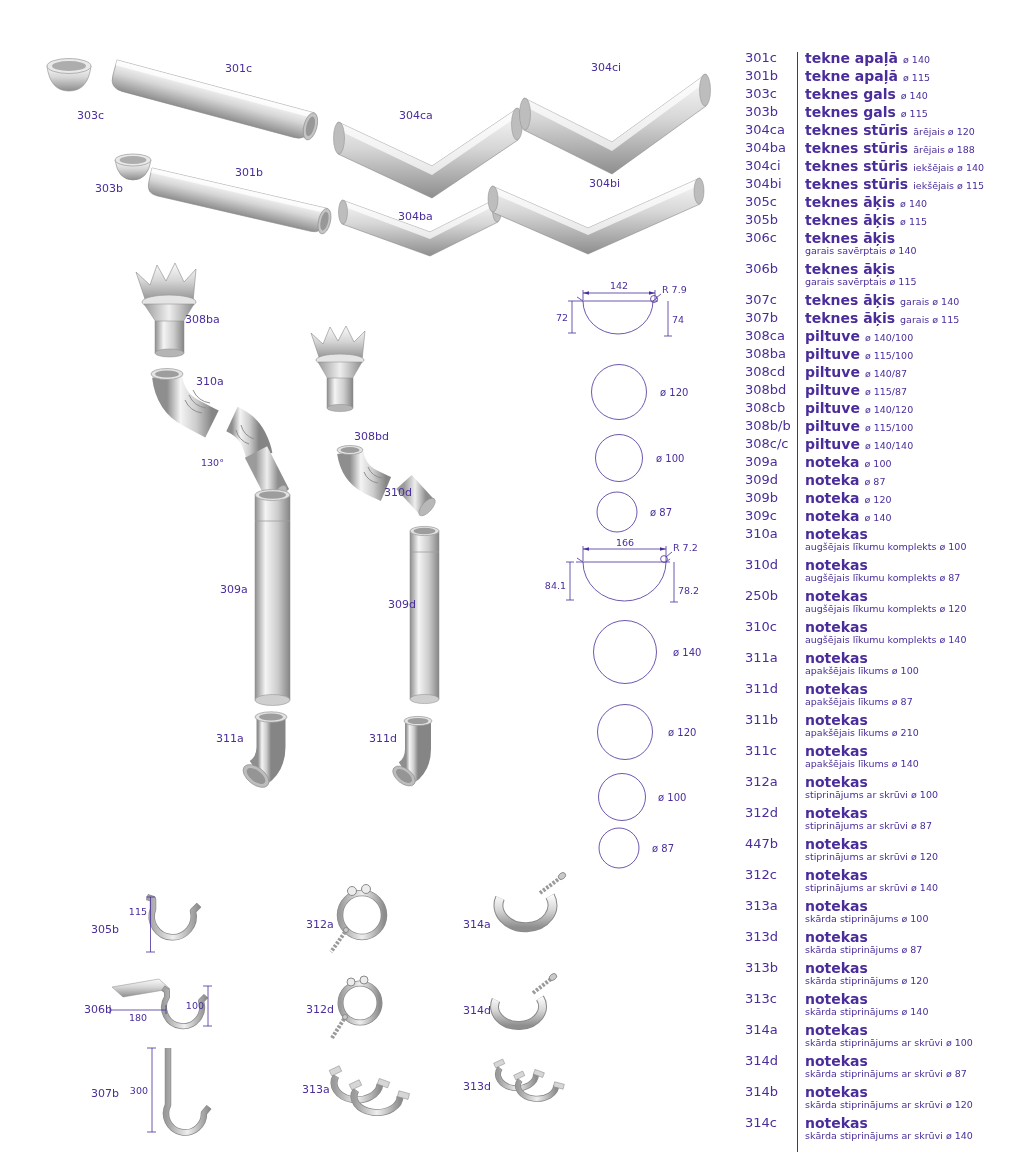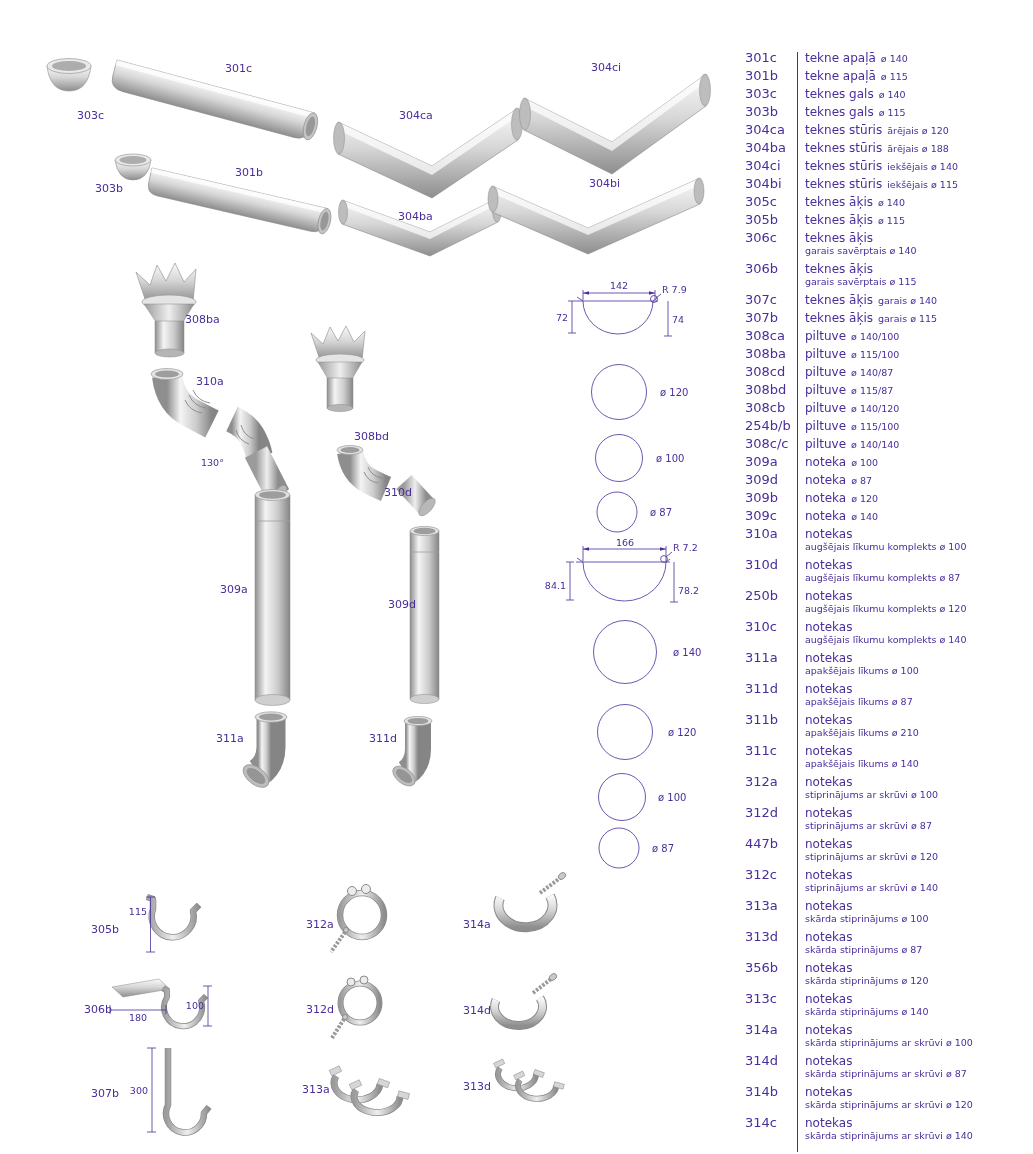--- a/index.html
+++ b/index.html
@@ -13,21 +13,21 @@
   .pln{stroke:#4a2d9b;stroke-width:0.8;fill:none;}
   .arr{fill:#4a2d9b;}
 
   .plist{position:absolute;left:745px;top:50px;width:288px;color:#4a2d9b;}
   .divider{position:absolute;left:52px;top:2px;width:1px;height:1100px;background:#4a2d9b;}
   .row{display:flex;height:18px;}
   .row.stacked{height:31px;}
   .code{width:46px;flex:none;font-size:13px;line-height:16px;}
   .desc{padding-left:14px;display:flex;align-items:baseline;gap:5px;white-space:nowrap;}
   .row.stacked .desc{flex-direction:column;align-items:flex-start;gap:0;}
-  .pname{font-size:12px;line-height:16px;}
+  .pname{font-size:14px;line-height:16px;font-weight:bold;}
   .pdetail{font-size:9.5px;line-height:10px;}
 </style>
 </head>
 <body>
 
 <div class="page">
 
 <svg class="diagram" width="740" height="1154" viewBox="0 0 740 1154">
   <defs>
     <linearGradient id="gV" x1="0" y1="0" x2="0" y2="1">
@@ -483,21 +483,21 @@
           </span>
         </div>
         <div class="row">
           <span class="code">308cb</span>
           <span class="desc">
             <span class="pname">piltuve</span>
             <span class="pdetail">ø 140/120</span>
           </span>
         </div>
         <div class="row">
-          <span class="code">254b/b</span>
+          <span class="code">308b/b</span>
           <span class="desc">
             <span class="pname">piltuve</span>
             <span class="pdetail">ø 115/100</span>
           </span>
         </div>
         <div class="row">
           <span class="code">308c/c</span>
           <span class="desc">
             <span class="pname">piltuve</span>
             <span class="pdetail">ø 140/140</span>
@@ -623,21 +623,21 @@
           </span>
         </div>
         <div class="row stacked">
           <span class="code">313d</span>
           <span class="desc">
             <span class="pname">notekas</span>
             <span class="pdetail">skārda stiprinājums ø 87</span>
           </span>
         </div>
         <div class="row stacked">
-          <span class="code">356b</span>
+          <span class="code">313b</span>
           <span class="desc">
             <span class="pname">notekas</span>
             <span class="pdetail">skārda stiprinājums ø 120</span>
           </span>
         </div>
         <div class="row stacked">
           <span class="code">313c</span>
           <span class="desc">
             <span class="pname">notekas</span>
             <span class="pdetail">skārda stiprinājums ø 140</span>

